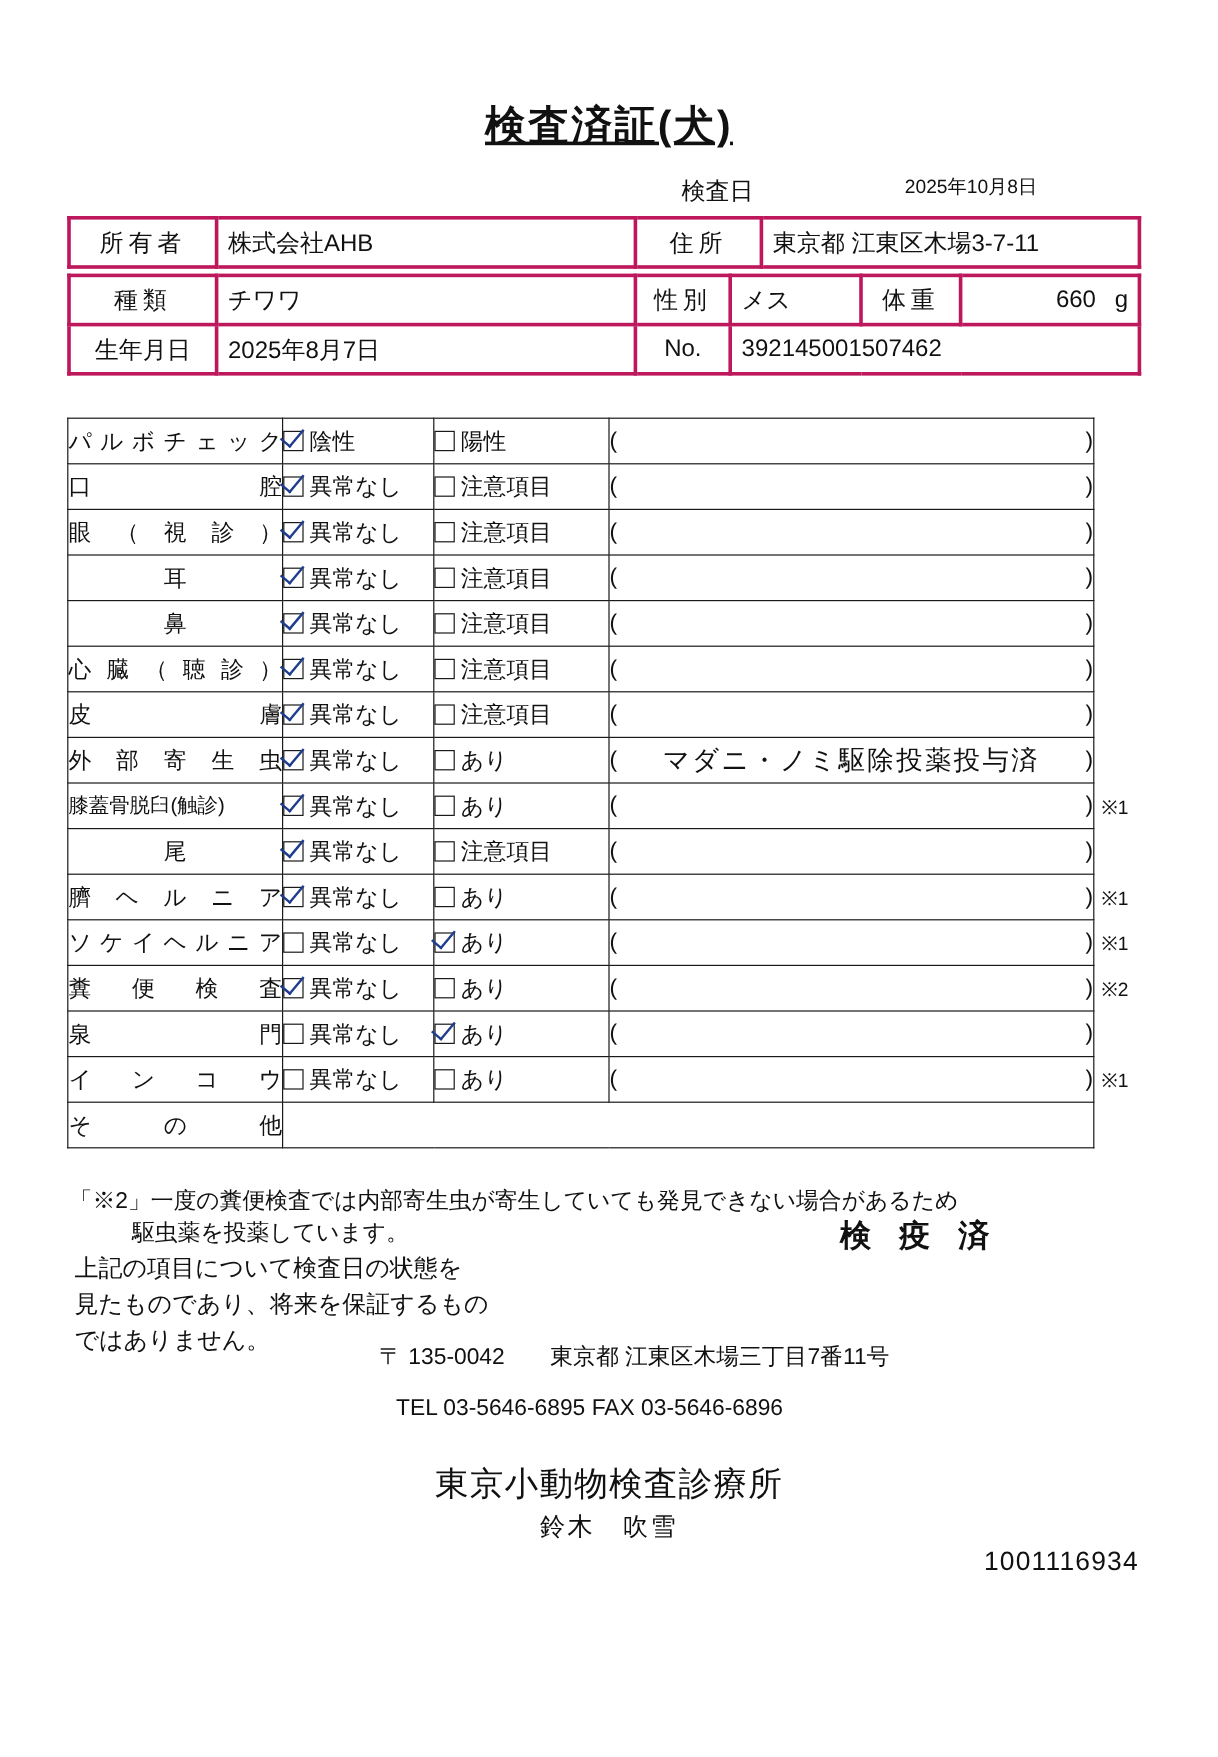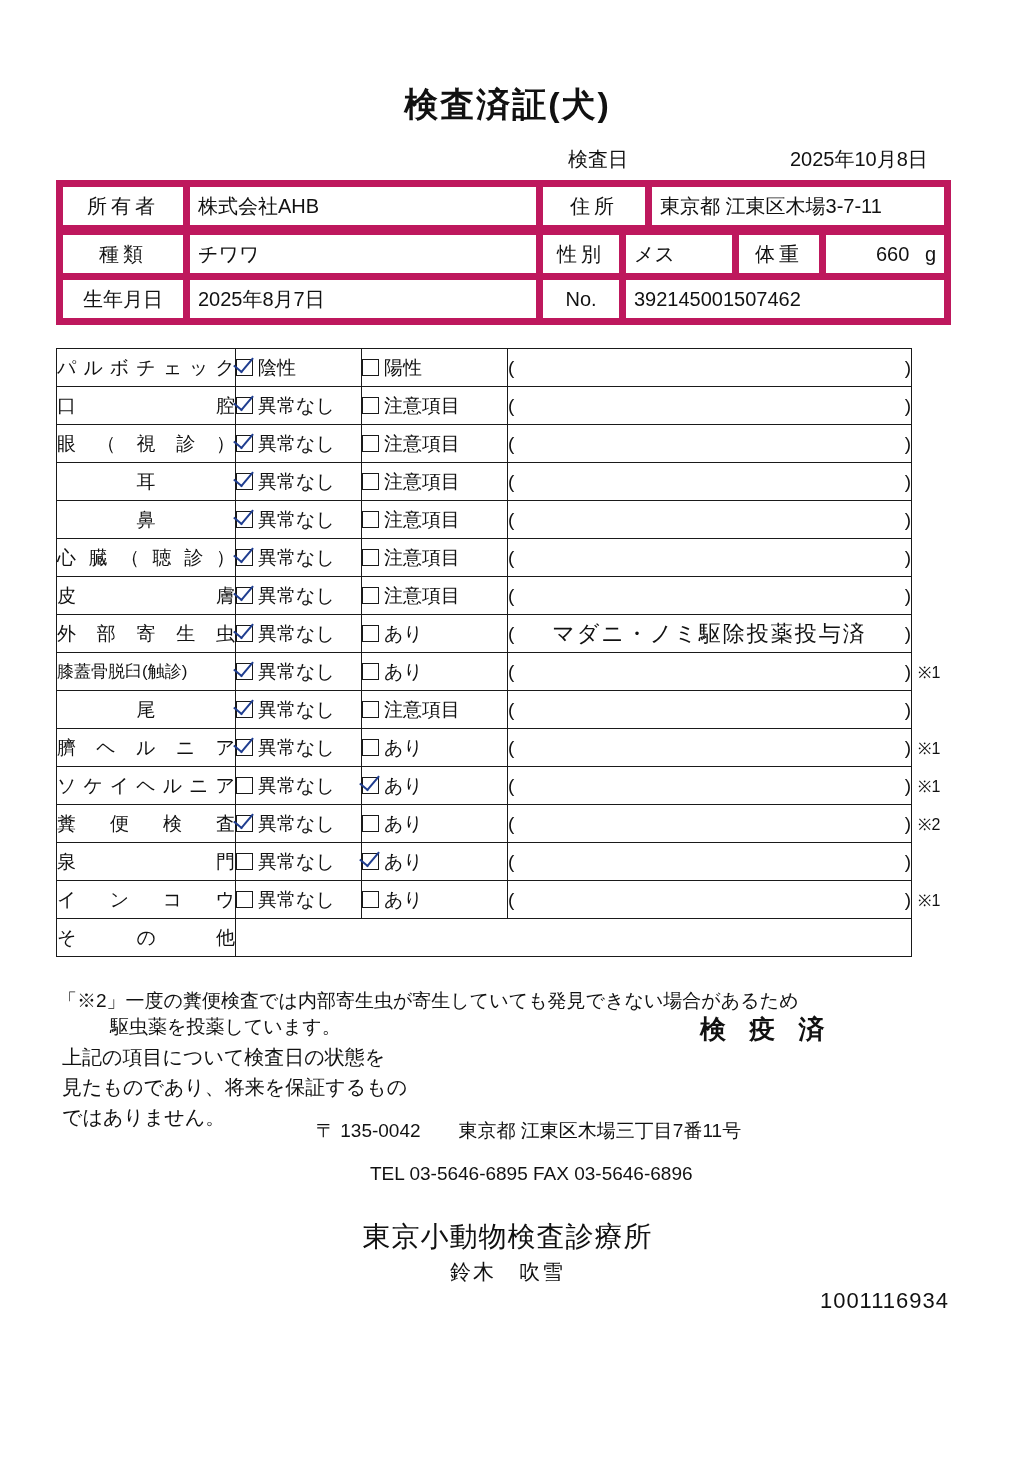--- a/index.html
+++ b/index.html
@@ -22,43 +22,44 @@
   }
   .title {
     position: absolute;
     top: 82px;
     left: 0;
     width: 1015px;
     text-align: center;
     font-size: 34px;
     letter-spacing: 2px;
     font-weight: 600;
+    text-decoration: underline;
   }
   .exam-date-label {
     position: absolute;
     top: 146px;
     left: 568px;
     font-size: 20px;
   }
   .exam-date-value {
     position: absolute;
     top: 146px;
-    left: 790px;
-    font-size: 20px;
+    left: 754px;
+    font-size: 16px;
     text-align: right;
   }
 
   
   .tbl {
     position: absolute;
     border-collapse: collapse;
     font-size: 20px;
   }
   .tbl td {
-    border: 7px solid #be185d;
+    border: 3px solid #be185d;
     padding: 0 8px;
     height: 38px;
     vertical-align: middle;
     white-space: nowrap;
   }
   .lbl {
     text-align: center;
     letter-spacing: 4px;
   }
   .owner-tbl { left: 56px; top: 180px; width: 895px; }
@@ -163,21 +164,20 @@
     position: absolute;
     left: 316px;
     top: 1118px;
     font-size: 19px;
   }
   .tel {
     position: absolute;
     left: 330px;
     top: 1163px;
     font-size: 19px;
-    margin-left: 40px;
   }
   .clinic {
     position: absolute;
     left: 0; width: 1015px;
     top: 1218px;
     text-align: center;
     font-size: 28px;
     letter-spacing: 1px;
   }
   .doctor {

